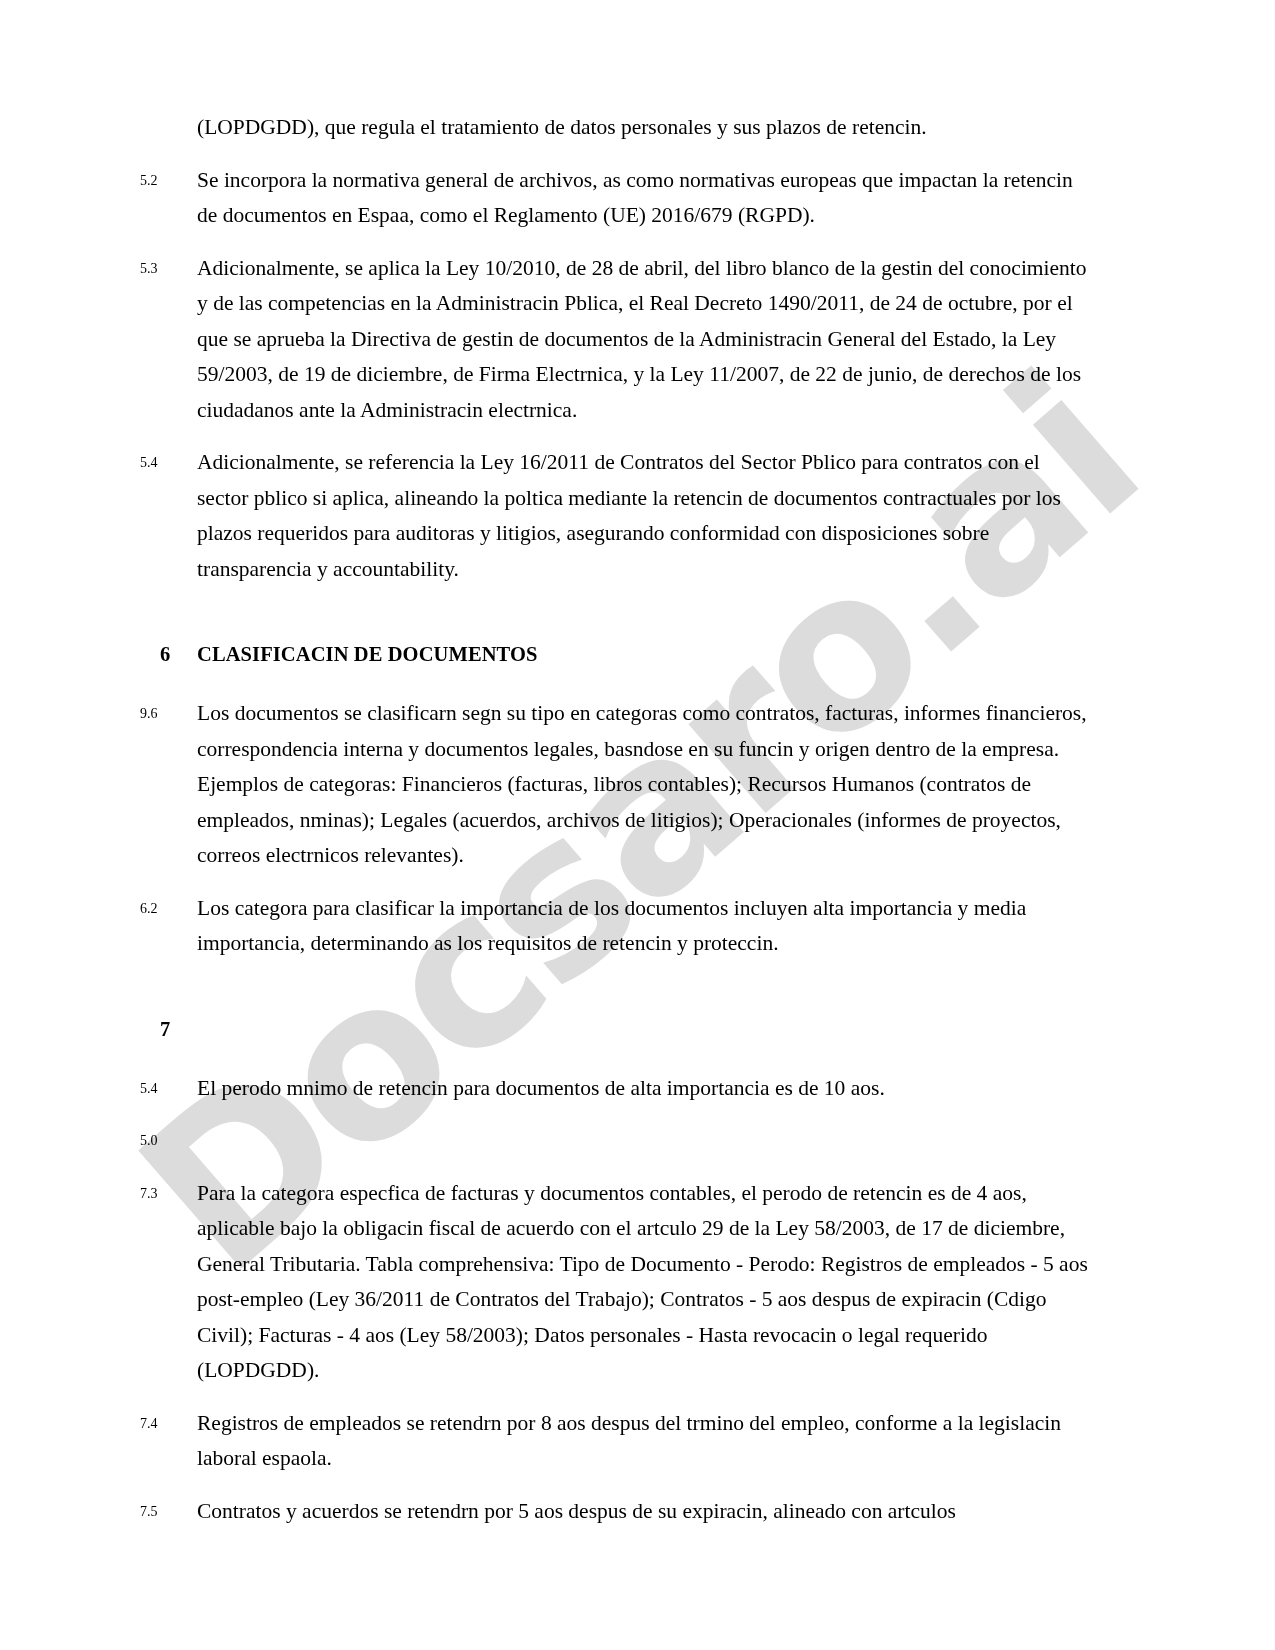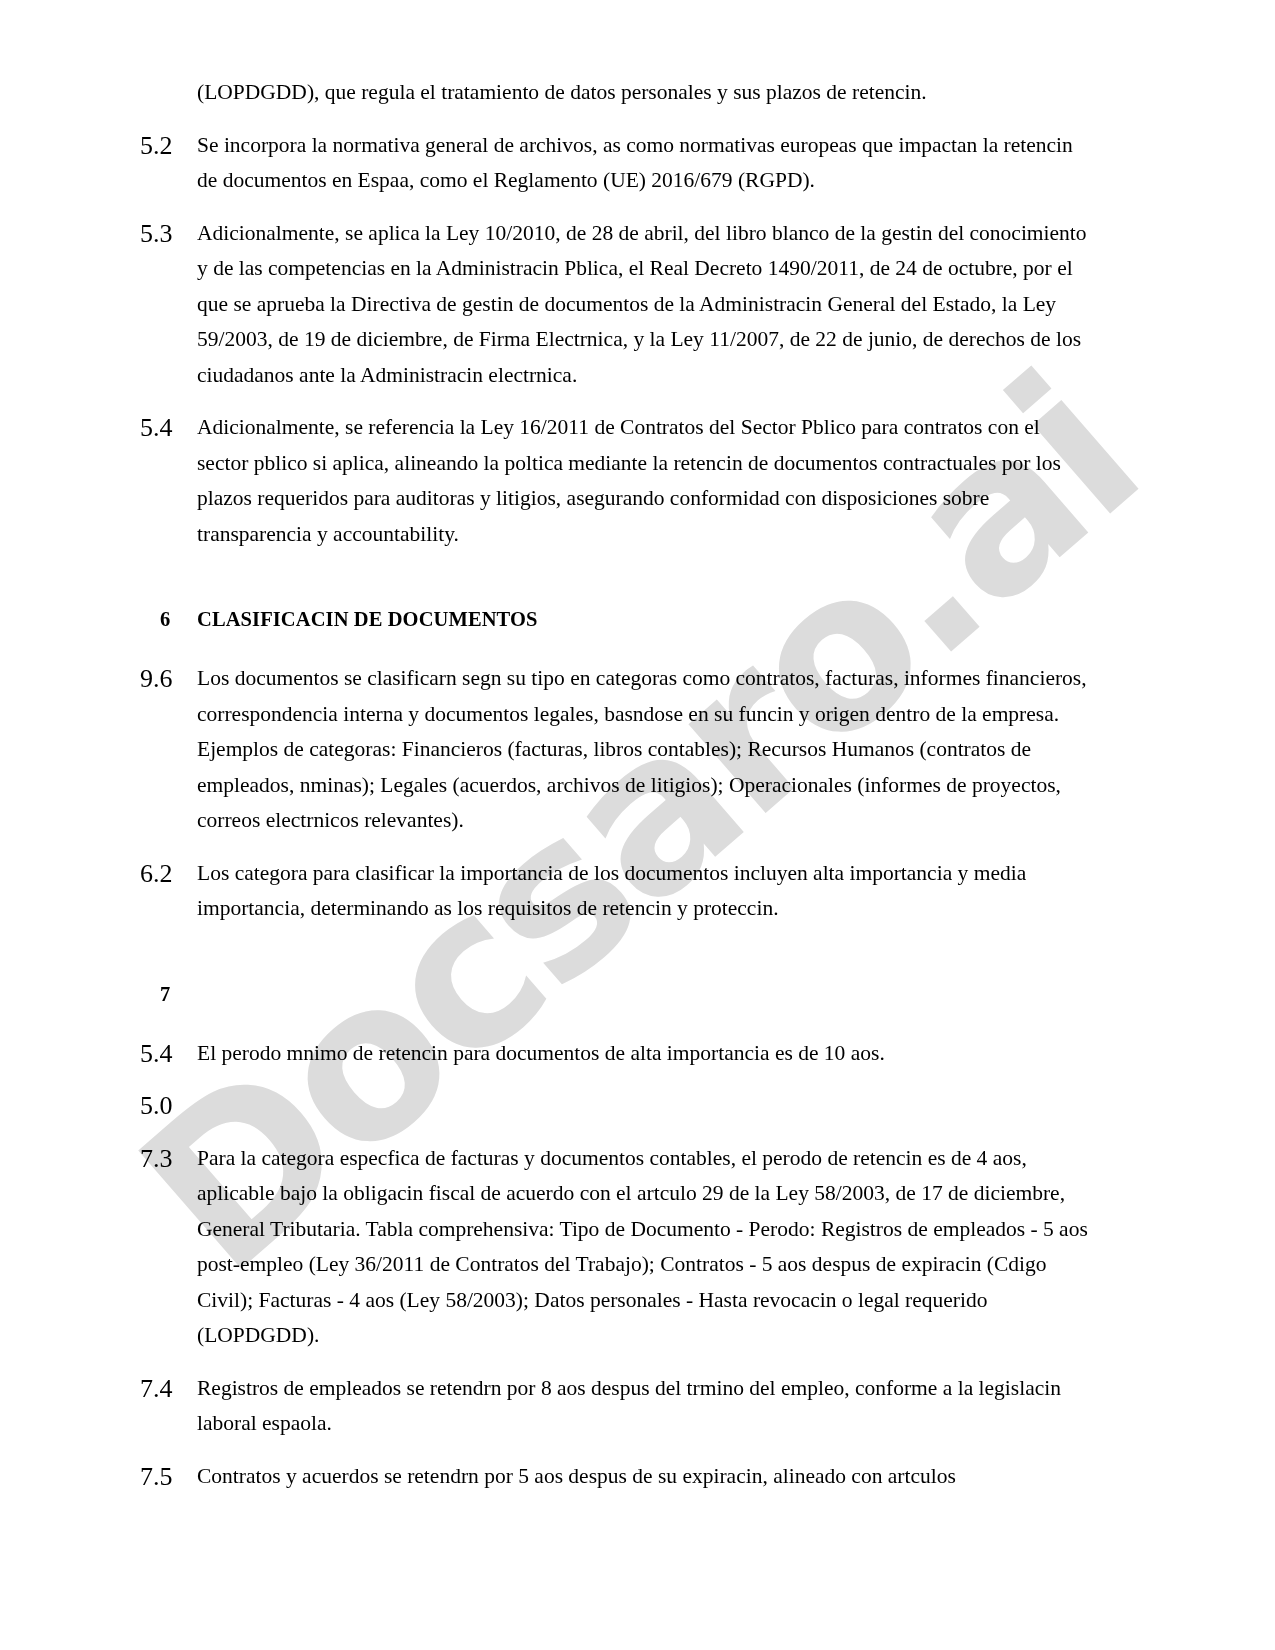--- a/index.html
+++ b/index.html
@@ -57,21 +57,21 @@
   .block {
     position: relative;
     display: flex;
     align-items: flex-start;
     box-sizing: border-box;
   }
 
   .num {
     flex: 0 0 auto;
     text-align: left;
-    font-size: 26px;
+    font-size: 14px;
     line-height: 35.5px;
     white-space: nowrap;
   }
 
   .body-text {
     flex: 1 1 auto;
     font-size: 21.5px;
     line-height: 35.5px;
     text-align: left;
     hyphens: none;
@@ -116,21 +116,21 @@
 </style>
 </head>
 <body>
 
 <div class="page" style="background: rgb(255, 255, 255); color: rgb(0, 0, 0);">
 
   <div class="watermark-layer">
     <div class="watermark-text" style="color: rgb(220, 220, 220);">Docsaro.ai</div>
   </div>
 
-  <div class="content" id="content-root" style="padding-top: 75px;">
+  <div class="content" id="content-root" style="padding-top: 110px;">
       <div class="block cont">
         <div class="body-text">(LOPDGDD), que regula el tratamiento de datos personales y sus plazos de retencin.</div>
       </div>
       <div class="block clause">
         <div class="num">5.2</div>
         <div class="body-text">Se incorpora la normativa general de archivos, as como normativas europeas que impactan la retencin de documentos en Espaa, como el Reglamento (UE) 2016/679 (RGPD).</div>
       </div>
       <div class="block clause">
         <div class="num">5.3</div>
         <div class="body-text">Adicionalmente, se aplica la Ley 10/2010, de 28 de abril, del libro blanco de la gestin del conocimiento y de las competencias en la Administracin Pblica, el Real Decreto 1490/2011, de 24 de octubre, por el que se aprueba la Directiva de gestin de documentos de la Administracin General del Estado, la Ley 59/2003, de 19 de diciembre, de Firma Electrnica, y la Ley 11/2007, de 22 de junio, de derechos de los ciudadanos ante la Administracin electrnica.</div>

